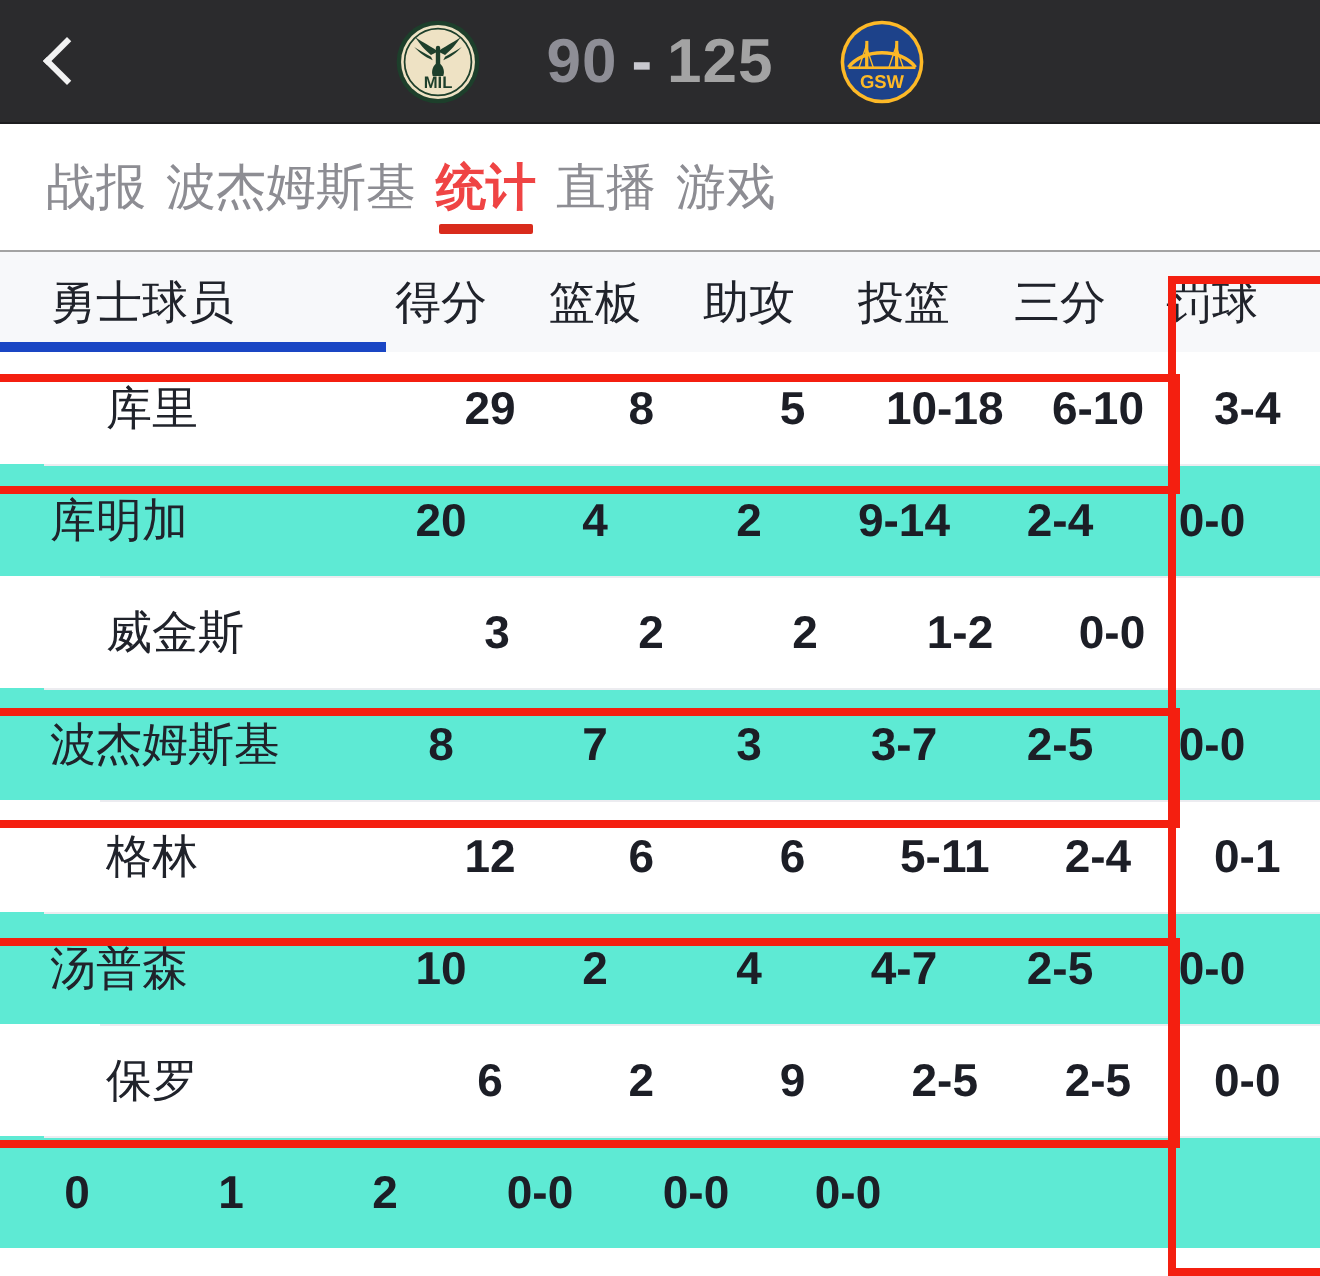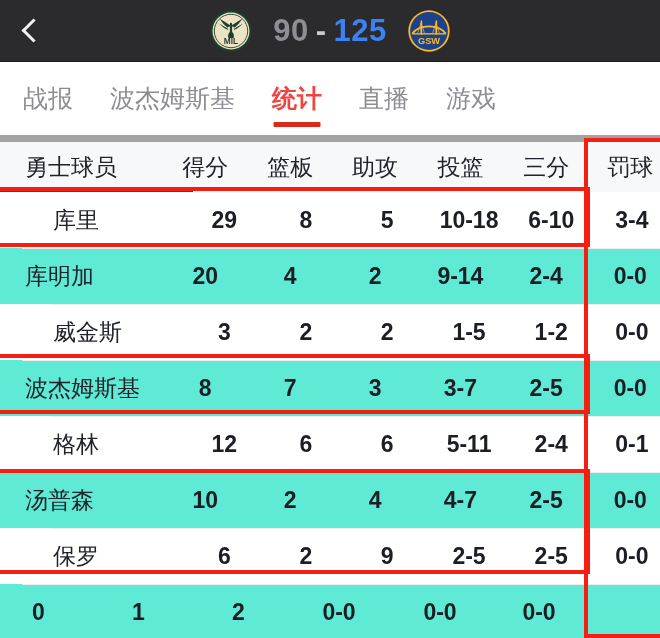--- a/index.html
+++ b/index.html
@@ -28,42 +28,41 @@
     width:17px; height:17px;
     border-left:3px solid #f2f2f2;
     border-bottom:3px solid #f2f2f2;
     transform:rotate(45deg);
     margin-left:5px;
   }
   .score-wrap{
     position:absolute;
     left:0; right:0; top:0; bottom:0;
     display:flex; align-items:center; justify-content:center;
-    gap:20px;
+    gap:32px;
     pointer-events:none;
   }
   .logo{ width:44px; height:44px; flex:0 0 auto; }
   .score{
     font-size:31px; font-weight:bold; letter-spacing:0.5px;
     display:flex; align-items:baseline; gap:7px;
   }
   .score .away{ color:#8e8e96; }
   .score .dash{ color:#c9c9cf; font-weight:bold; }
-  .score .home{ color:#3b82f6; }
+  .score .home{ color:#a3a3a3; }
 
   
   .tabs{
-    height:80px;
+    height:64px;
     background:#ffffff;
     display:flex;
     align-items:center;
     padding-left:18px;
-    gap:27px;
-    position:relative;
-    border-bottom:7px solid #a3a3a3;
+    position:relative;
+    border-bottom:1px solid #a3a3a3;
   }
   .tab{
     position:relative;
     font-size:25px;
     color:#8d8d93;
     padding:0 5px;
     height:100%;
     display:flex; align-items:center;
     cursor:pointer;
     white-space:nowrap;
@@ -82,21 +81,20 @@
   
   .table{
     position:relative;
     background:#ffffff;
   }
   .row{
     display:flex;
     align-items:center;
     height:56px;
     position:relative;
-    gap:23px;
   }
   .row.head{
     height:50px;
     background:#f7f8fa;
   }
   .row.odd{ background:#ffffff;margin-left:28px; }
   .row.even{ background:#5eead4; }
   .row.body + .row.body::before{
     content:"";
     position:absolute;
@@ -256,21 +254,20 @@
     <div class="c-wide">9-14</div>
     <div class="c-wide">2-4</div>
     <div class="c-ft">0-0</div>
   </div>
 
   <div class="row body odd">
     <div class="c-name">威金斯</div>
     <div class="c-num">3</div>
     <div class="c-num">2</div>
     <div class="c-num">2</div>
-    <div class="c-wide">1-5</div>
     <div class="c-wide">1-2</div>
     <div class="c-ft">0-0</div>
   </div>
 
   <div class="row body even">
     <div class="c-name">波杰姆斯基</div>
     <div class="c-num">8</div>
     <div class="c-num">7</div>
     <div class="c-num">3</div>
     <div class="c-wide">3-7</div>

